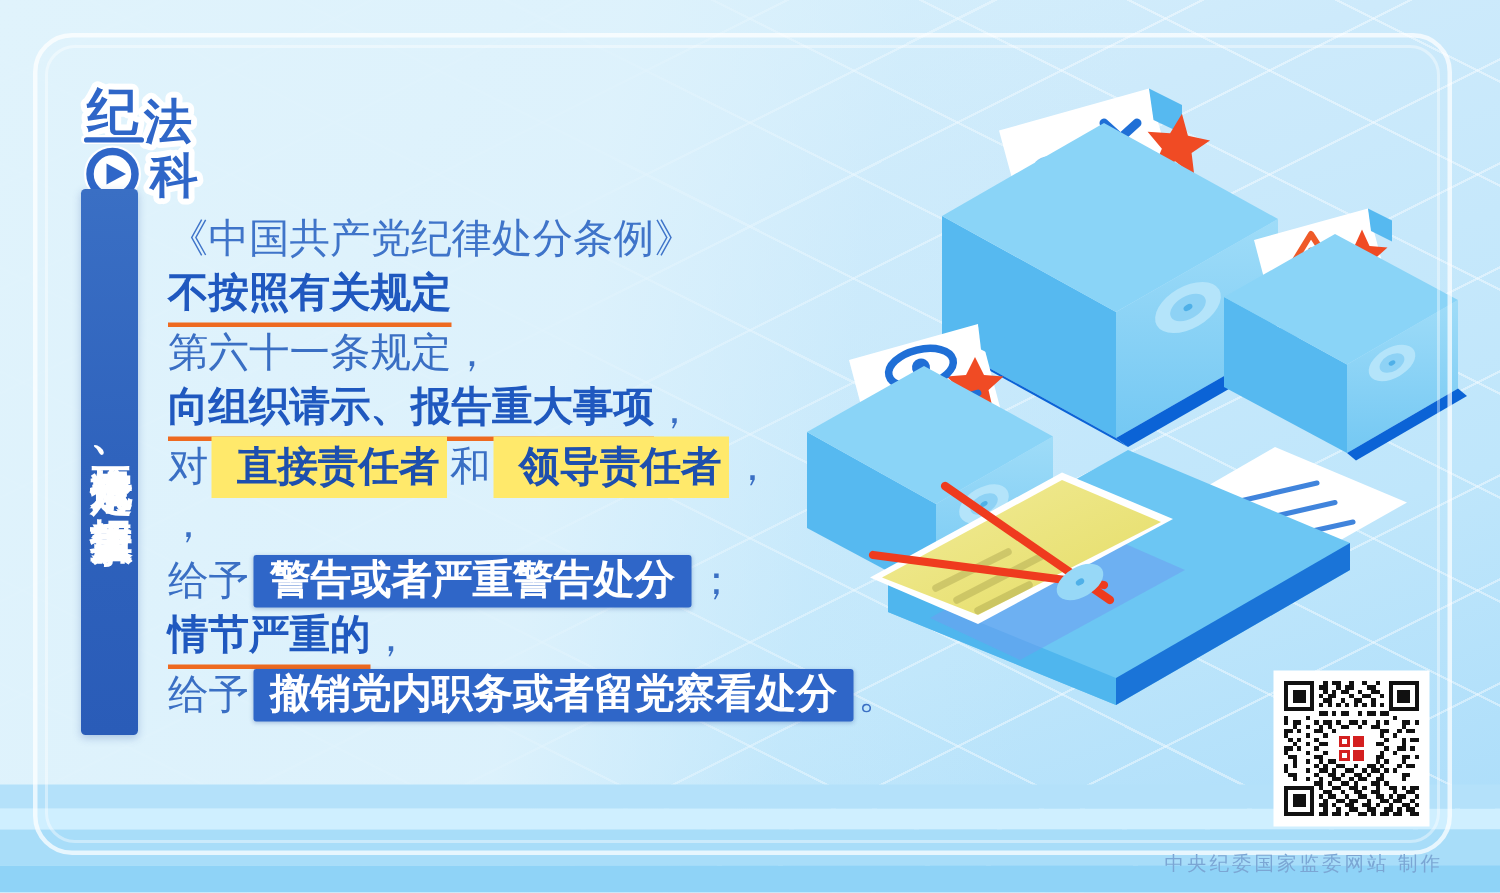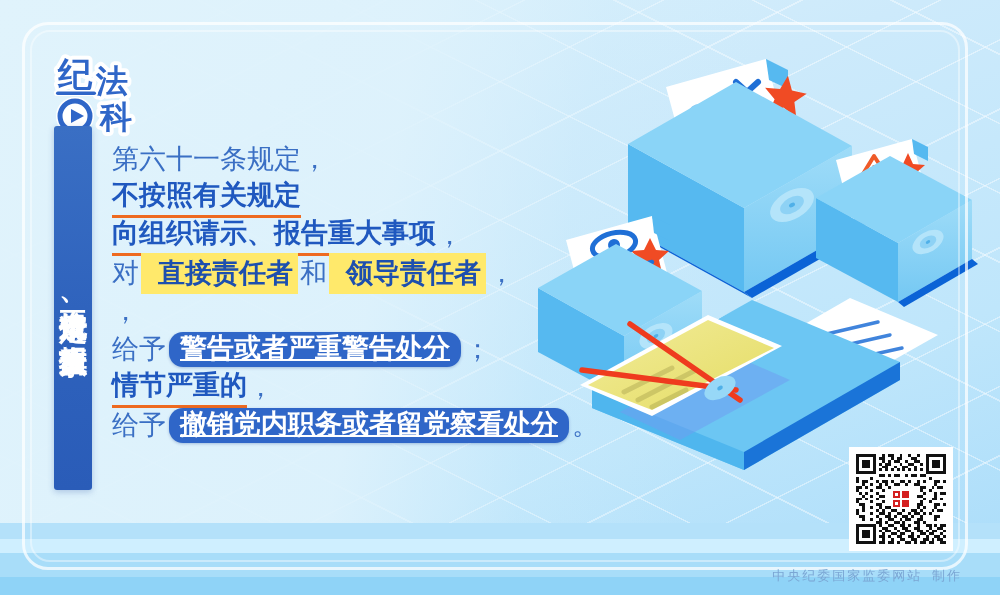--- a/index.html
+++ b/index.html
@@ -81,43 +81,42 @@
     border-bottom:3px solid #ee6a20;
     padding-bottom:1px;
   }
   .hl{
     background:#ffe96b;color:#1d4fae;font-weight:bold;
     padding:1px 5px 2px 17px;margin:0 2px;
     font-family:"Liberation Serif","DejaVu Serif",serif;
   }
   .pill{
     background:#2f66c8;color:#ffffff;font-weight:bold;
-    border-radius:14px;padding:3px 11px 5px 11px;margin:0 3px;
+    border-radius:2px;padding:3px 11px 5px 11px;margin:0 3px;
     display:inline-block;line-height:1;
     box-shadow:0 1px 3px rgba(30,70,150,.3);
-    text-decoration:underline;
   }
   .punc{color:#3a6fc4;}
 
   
   .illus{position:absolute;left:520px;top:40px;width:470px;height:470px;}
   .illus svg{display:block;}
 
   
   .qrbox{
     position:absolute;left:849px;top:447px;width:104px;height:104px;
     background:#ffffff;padding:4px;box-sizing:border-box;
   }
   .qrbox svg{display:block;}
 
   
   .footer{
     position:absolute;right:38px;bottom:10px;
     color:#7ba6d4;font-size:13px;letter-spacing:2px;
-    font-family:Liberation Mono, monospace;
+    font-family:Liberation Sans, sans-serif;
   }
 </style>
 </head>
 <body>
 
 <div id="poster">
 
   <div class="grid"></div>
   <div class="gridmask"></div>
   <div class="band b3"></div>
@@ -293,27 +292,30 @@
       <path d="M21 57 L34 64 L21 71 Z" fill="#2f66c8"></path>
     </svg>
   </div>
 
   <div class="vbanner">
     <span class="vtext">不按规定请示、报告重大事项</span>
   </div>
 
   <div class="maintext">
 
+    <div class="line title">
+      <span>《中国共产党纪律处分条例》</span>
+    </div>
+
+    <div class="line">
+      <span class="u">不按照有关规定</span>
+    </div>
 
     <div class="line">
       <span>第六十一条规定，</span>
-    </div>
-
-    <div class="line">
-      <span class="u">不按照有关规定</span>
     </div>
 
     <div class="line">
       <span class="u">向组织请示、报告重大事项</span>
         <span class="punc">，</span>
     </div>
 
     <div class="line">
       <span>对 </span>
         <span class="hl">直接责任者</span>

